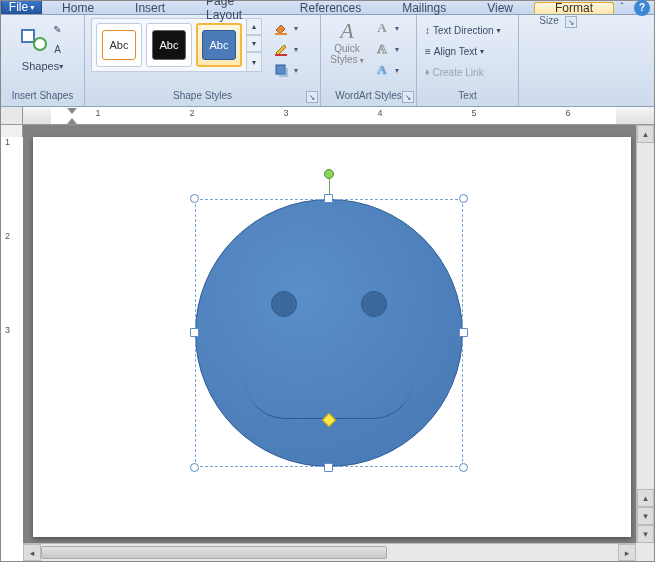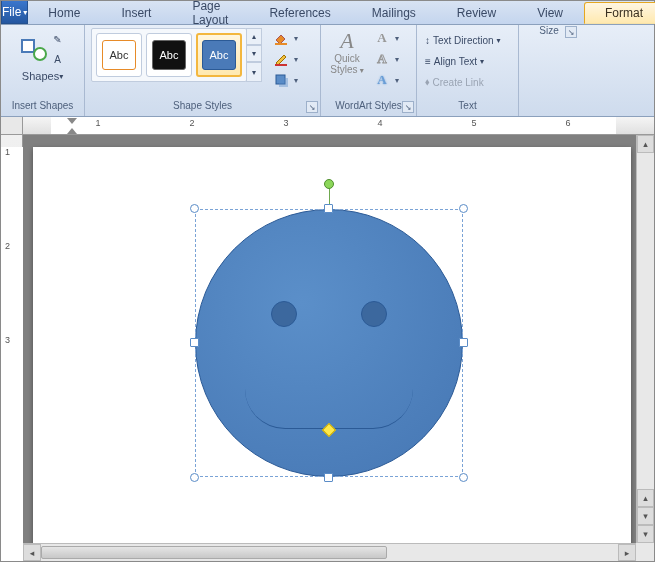--- a/index.html
+++ b/index.html
@@ -1,20 +1,20 @@
 <!DOCTYPE html>
 <html><head>
 <meta charset="utf-8">
 <style>
   * { box-sizing: border-box; margin: 0; padding: 0; }
   body { font-family: "Segoe UI", Tahoma, sans-serif; font-size: 11px; background: #fff; width: 655px; height: 562px; overflow: hidden; }
   .app { width: 655px; height: 562px; display: flex; flex-direction: column; border: 1px solid #8a8a8a; }
   
   
-  .tabs-row { height: 24px; background: linear-gradient(to bottom, #d8e3f3, #c4d5ee); display: flex; align-items: stretch; border-bottom: 1px solid #8ba0bc; position: relative; }
+  .tabs-row { height: 14px; background: linear-gradient(to bottom, #d8e3f3, #c4d5ee); display: flex; align-items: stretch; border-bottom: 1px solid #8ba0bc; position: relative; }
   .file-tab { width: 52px; background: linear-gradient(to bottom, #3a76cc, #2557a0); color: #fff; display: flex; align-items: center; justify-content: center; gap: 2px; font-size: 12px; cursor: pointer; border: 1px solid #24508e; border-top: none; }
   .file-tab .caret { font-size: 8px; }
   .tab { padding: 0 20px; display: flex; align-items: center; color: #3a4a66; font-size: 12px; cursor: pointer; border-right: 1px solid transparent; }
   .tab.selected { background: linear-gradient(to bottom, #fff6e2, #ffe9b0); border: 1px solid #e5a720; border-bottom: 1px solid #f7e2a8; border-radius: 3px 3px 0 0; margin-top: 1px; color: #3a3020; }
   .tabs-row .right-icons { margin-left: auto; display: flex; align-items: center; gap: 4px; padding-right: 4px; }
   .right-icons .mini { width: 16px; height: 16px; display: flex; align-items: center; justify-content: center; font-size: 10px; color: #3a4a66; cursor: pointer; }
   .help-icon { width: 16px; height: 16px; border-radius: 50%; background: #3b89d6; color: #fff; display:flex;align-items:center;justify-content:center; font-weight:bold; font-size:10px;}
 
   
   .ribbon { height: 92px; background: linear-gradient(to bottom, #e7eef8, #cedbed); border-bottom: 1px solid #8ba0bc; display: flex; }
@@ -127,23 +127,20 @@
     <div class="tab">
         <span>Page Layout</span>
       </div>
     <div class="tab">
         <span>References</span>
       </div>
     <div class="tab">
         <span>Mailings</span>
       </div>
     <div class="tab">
-        <span>Review</span>
-      </div>
-    <div class="tab">
         <span>View</span>
       </div>
     <div class="tab selected">
         <span>Format</span>
       </div>
     <div class="right-icons">
       <div class="mini">ˆ</div>
       <div class="mini">
           <div class="help-icon">?</div>
         </div>

